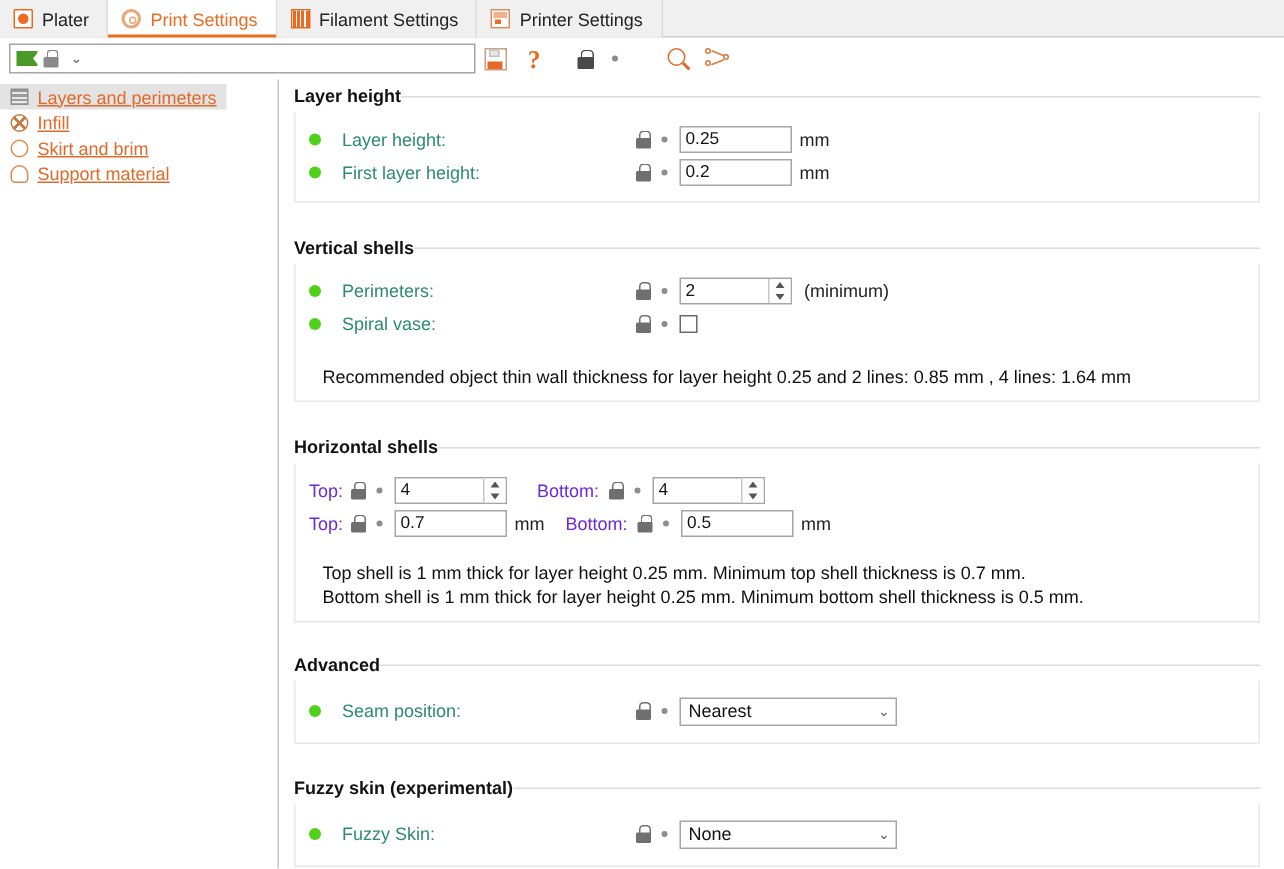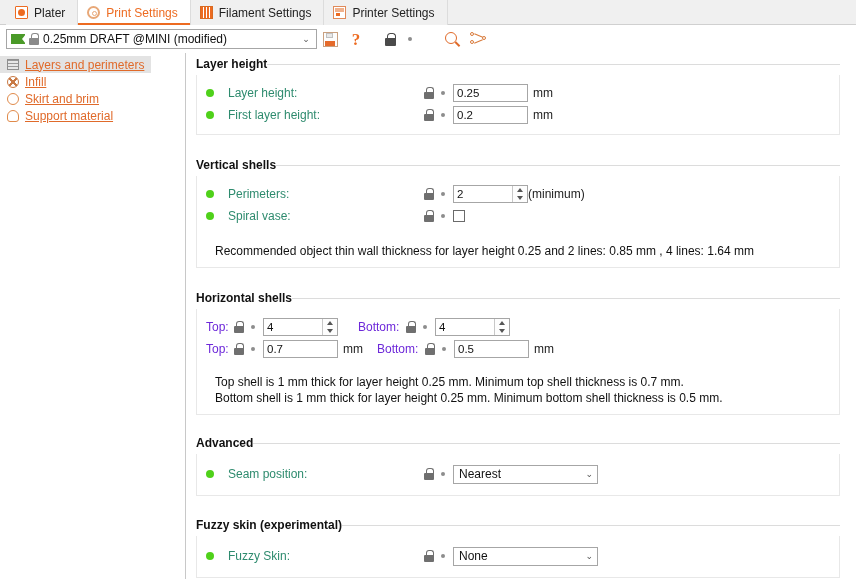--- a/index.html
+++ b/index.html
@@ -14,21 +14,21 @@
   }
 
   
   .tabbar {
     position: relative;
     height: 25px;
     background: #f0f0f0;
     border-bottom: 1px solid #d0d0d0;
     display: flex;
     align-items: stretch;
-    padding-left: 6px;
+    padding-left: 0;
   }
   .tab {
     display: flex;
     align-items: center;
     gap: 6px;
     padding: 0 12px 0 9px;
     height: 25px;
     font-size: 12px;
     color: #222;
     background: #f0f0f0;
@@ -456,21 +456,21 @@
   }
   .unit {
     font-size: 12px;
     color: #222;
     margin-left: 5px;
     white-space: nowrap;
   }
   .paren {
     font-size: 12px;
     color: #222;
-    margin-left: 0;
+    margin-left: 8px;
     white-space: nowrap;
   }
 
   .spin-wrap {
     display: flex;
     align-items: stretch;
     height: 18px;
     border: 1px solid #a6a6a6;
     background: #fff;
   }
@@ -572,21 +572,20 @@
   <div class="tab">
     <span class="ic ic-printer"></span>
     <span>Printer Settings</span>
   </div>
 </div>
 
 <div class="presetbar">
   <div class="combo">
     <span class="ic-flag"></span>
     <span class="ic-lock"></span>
-    <span class="combo-text">0.25mm DRAFT @MINI (modified)</span>
     <span class="combo-arrow">⌄</span>
   </div>
 
   <div class="tb-btn">
     <span class="ic-save">
       <span class="sv-body"></span>
         <span class="sv-top"></span>
         <span class="sv-bot"></span>
     </span>
   </div>

